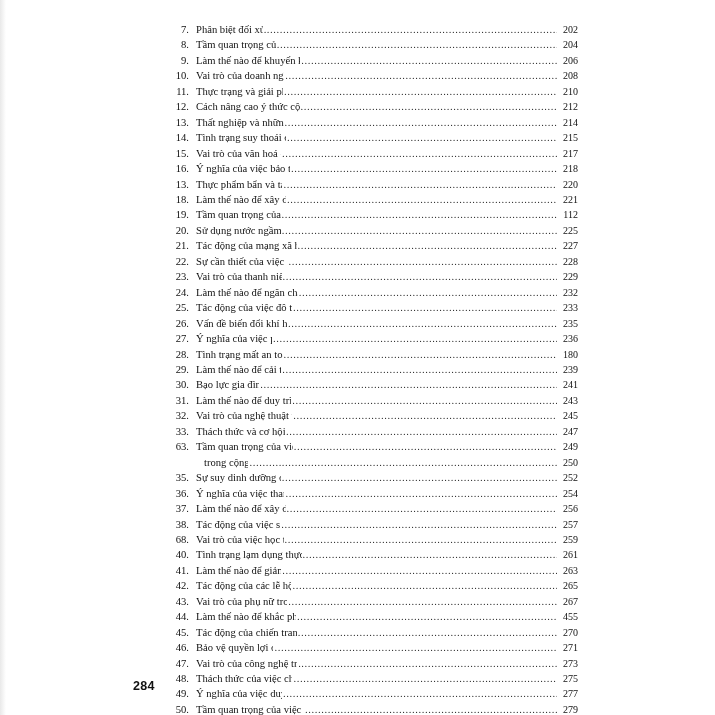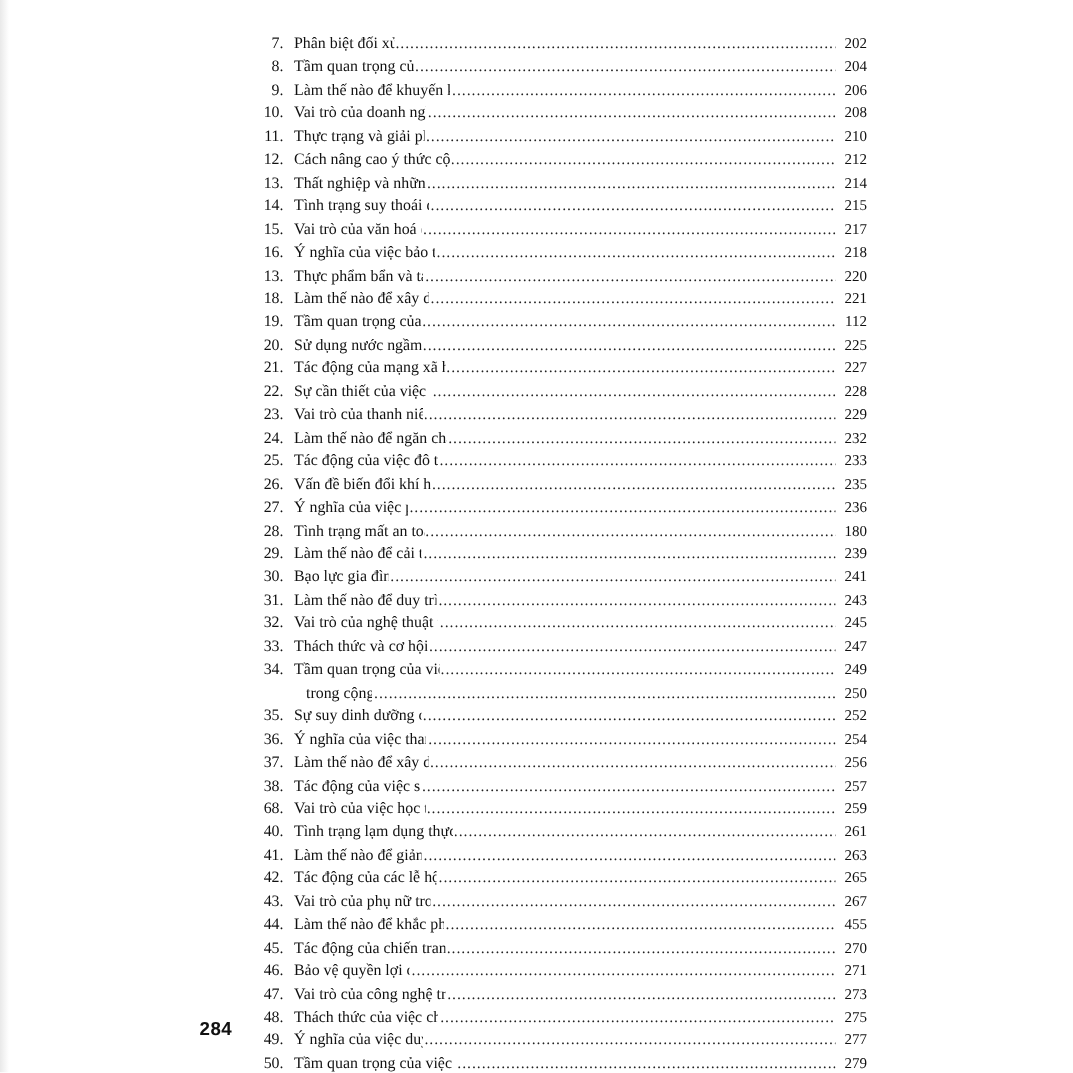--- a/index.html
+++ b/index.html
@@ -248,21 +248,21 @@
         <span class="toc-dots">............................................................................................................................................................................................................................</span>
         <span class="toc-page">245</span>
       </div>
       <div class="toc-row">
         <span class="toc-num">33.</span>
         <span class="toc-text">Thách thức và cơ hội của Việt Nam trong kỉ nguyên số.</span>
         <span class="toc-dots">............................................................................................................................................................................................................................</span>
         <span class="toc-page">247</span>
       </div>
       <div class="toc-row">
-        <span class="toc-num">34.</span>
+        <span class="toc-num">63.</span>
         <span class="toc-text">Tầm quan trọng của việc giữ gìn hương ước, quy ước văn hoá</span>
         <span class="toc-dots">............................................................................................................................................................................................................................</span>
         <span class="toc-page">249</span>
       </div>
       <div class="toc-row cont">
         <span class="toc-num"></span>
         <span class="toc-text">trong cộng đồng dân cư.</span>
         <span class="toc-dots">............................................................................................................................................................................................................................</span>
         <span class="toc-page">250</span>
       </div>

